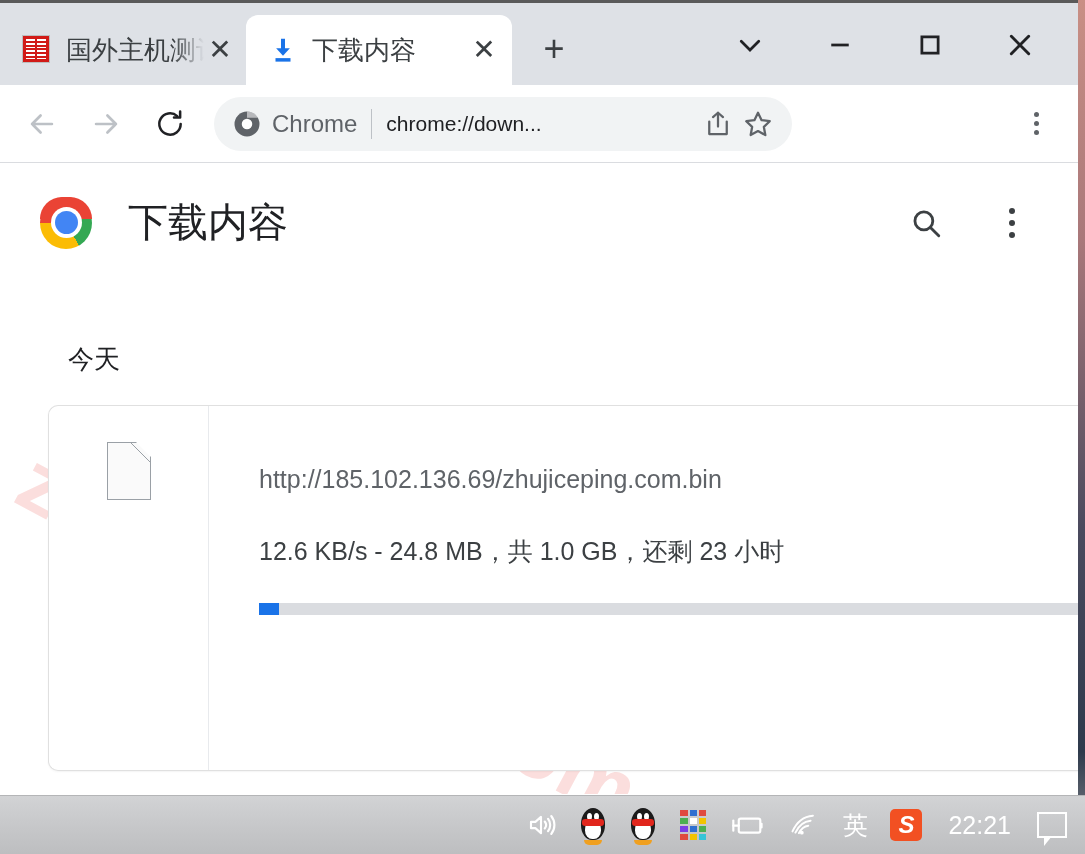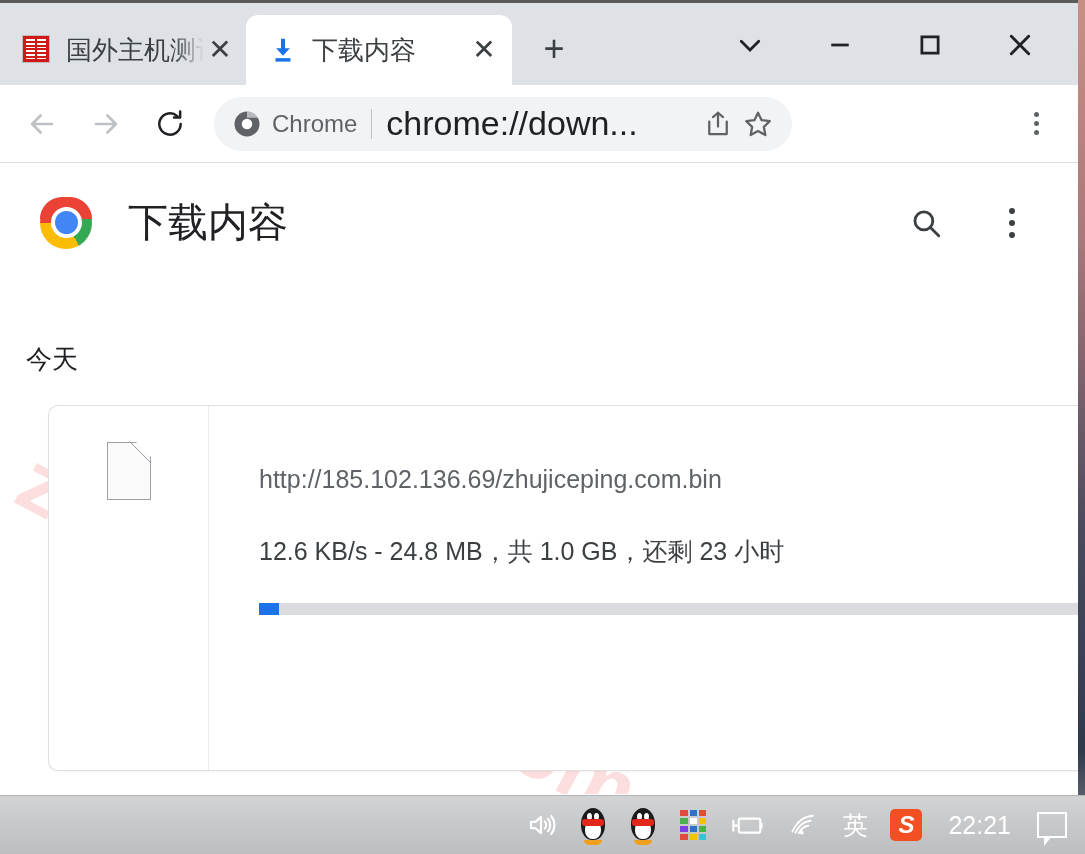--- a/index.html
+++ b/index.html
@@ -130,21 +130,21 @@
     margin-left: 4px;
     max-width: 578px;
   }
   .omni-chip {
     display: flex; align-items: center; gap: 10px;
     color: #5f6368;
   }
   .omni-chip-label { font-size: 24px; color: #5f6368; }
   .omni-sep { width: 1px; height: 30px; background: #bdc1c6; margin: 0 14px; }
   .omni-url {
-    font-size: 34px; color: #202124;
+    font-size: 21px; color: #202124;
     white-space: nowrap; overflow: hidden;
     flex: 1 1 auto;
   }
   .omni-icon {
     width: 40px; height: 40px;
     display: flex; align-items: center; justify-content: center;
     color: #5f6368; flex: 0 0 auto;
   }
   .toolbar-menu {
     width: 44px; height: 44px;
@@ -215,21 +215,21 @@
   .header-actions { margin-left: auto; display: flex; align-items: center; gap: 42px; }
   .hdr-icon {
     width: 44px; height: 44px;
     display: flex; align-items: center; justify-content: center;
     color: #3c4043;
   }
 
   .group-label {
     font-size: 26px;
     color: #202124;
-    margin: 92px 0 0 26px;
+    margin: 92px 0 0 68px;
     position: relative;
     z-index: 4;
   }
 
   .download-card {
     position: relative;
     z-index: 4;
     margin: 28px 0 0 48px;
     width: 1060px;
     background: #ffffff;

